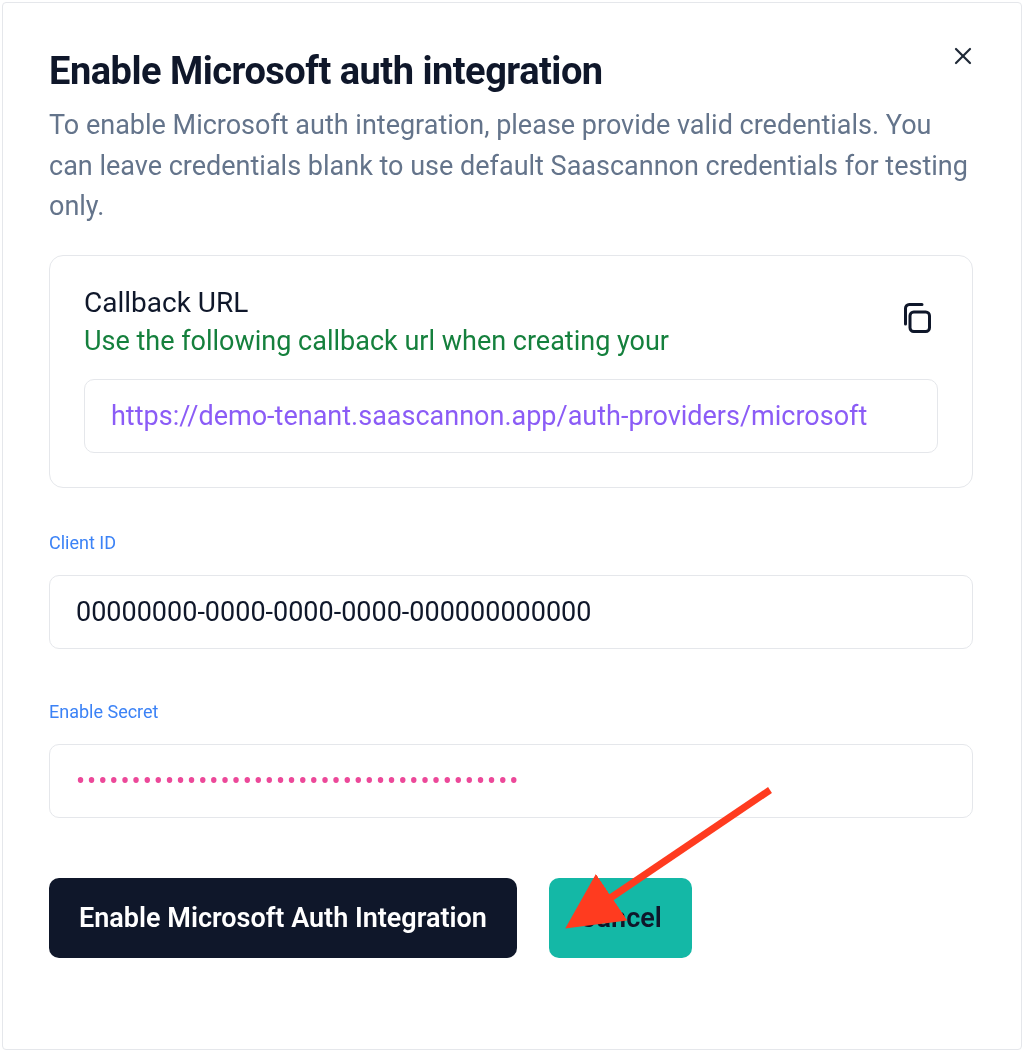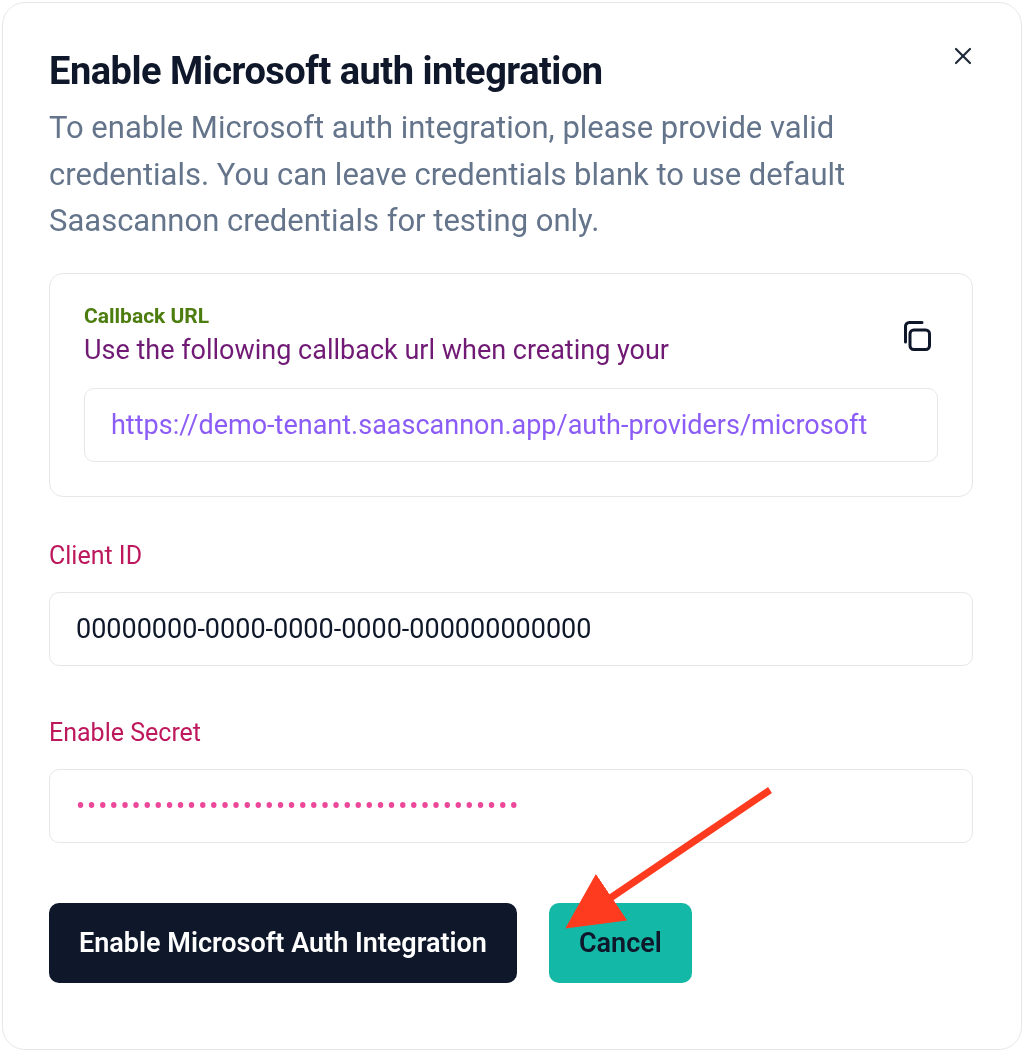--- a/index.html
+++ b/index.html
@@ -14,21 +14,21 @@
       height: 1052px;
       position: relative;
     }
     .dialog {
       position: absolute;
       top: 2px;
       left: 2px;
       right: 2px;
       bottom: 2px;
       border: 1px solid #e5e7eb;
-      border-radius: 23px;
+      border-radius: 4px;
       padding: 46px 48px 46px 46px;
     }
     .close-btn {
       position: absolute;
       top: 38px;
       right: 42px;
       width: 32px;
       height: 32px;
       background: none;
       border: none;
@@ -43,49 +43,49 @@
       height: 24px;
     }
     .title {
       font-size: 38px;
       font-weight: 700;
       color: #0f172a;
       margin-bottom: 12px;
       letter-spacing: -0.5px;
     }
     .subtitle {
-      font-size: 31px;
+      font-size: 27px;
       line-height: 1.5;
       color: #64748b;
       margin-bottom: 28px;
     }
     .callback-card {
       border: 1px solid #e5e7eb;
       border-radius: 14px;
       padding: 30px 34px 34px 34px;
       margin-bottom: 44px;
       position: relative;
     }
     .callback-header {
       display: flex;
       justify-content: space-between;
       align-items: flex-start;
     }
     .callback-text {
       flex: 1;
     }
     .callback-title {
-      font-size: 21px;
-      font-weight: 700;
-      color: #4d7c0f;
+      font-size: 28px;
+      font-weight: 400;
+      color: #0f172a;
       margin-bottom: 6px;
     }
     .callback-desc {
       font-size: 27px;
-      color: #701a75;
+      color: #15803d;
       margin-bottom: 22px;
     }
     .copy-btn {
       background: none;
       border: none;
       cursor: pointer;
       color: #0f172a;
       padding: 4px;
       margin-top: 10px;
     }
@@ -103,22 +103,22 @@
       overflow: hidden;
       width: 100%;
       font-family: inherit;
       background: #fff;
     }
     .field-group {
       margin-bottom: 52px;
     }
     .field-label {
       display: block;
-      font-size: 25px;
-      color: #be185d;
+      font-size: 18px;
+      color: #3b82f6;
       margin-bottom: 22px;
     }
     .text-input {
       width: 100%;
       border: 1px solid #e5e7eb;
       border-radius: 10px;
       padding: 20px 26px;
       font-size: 27px;
       color: #ec4899;
       font-family: inherit;

